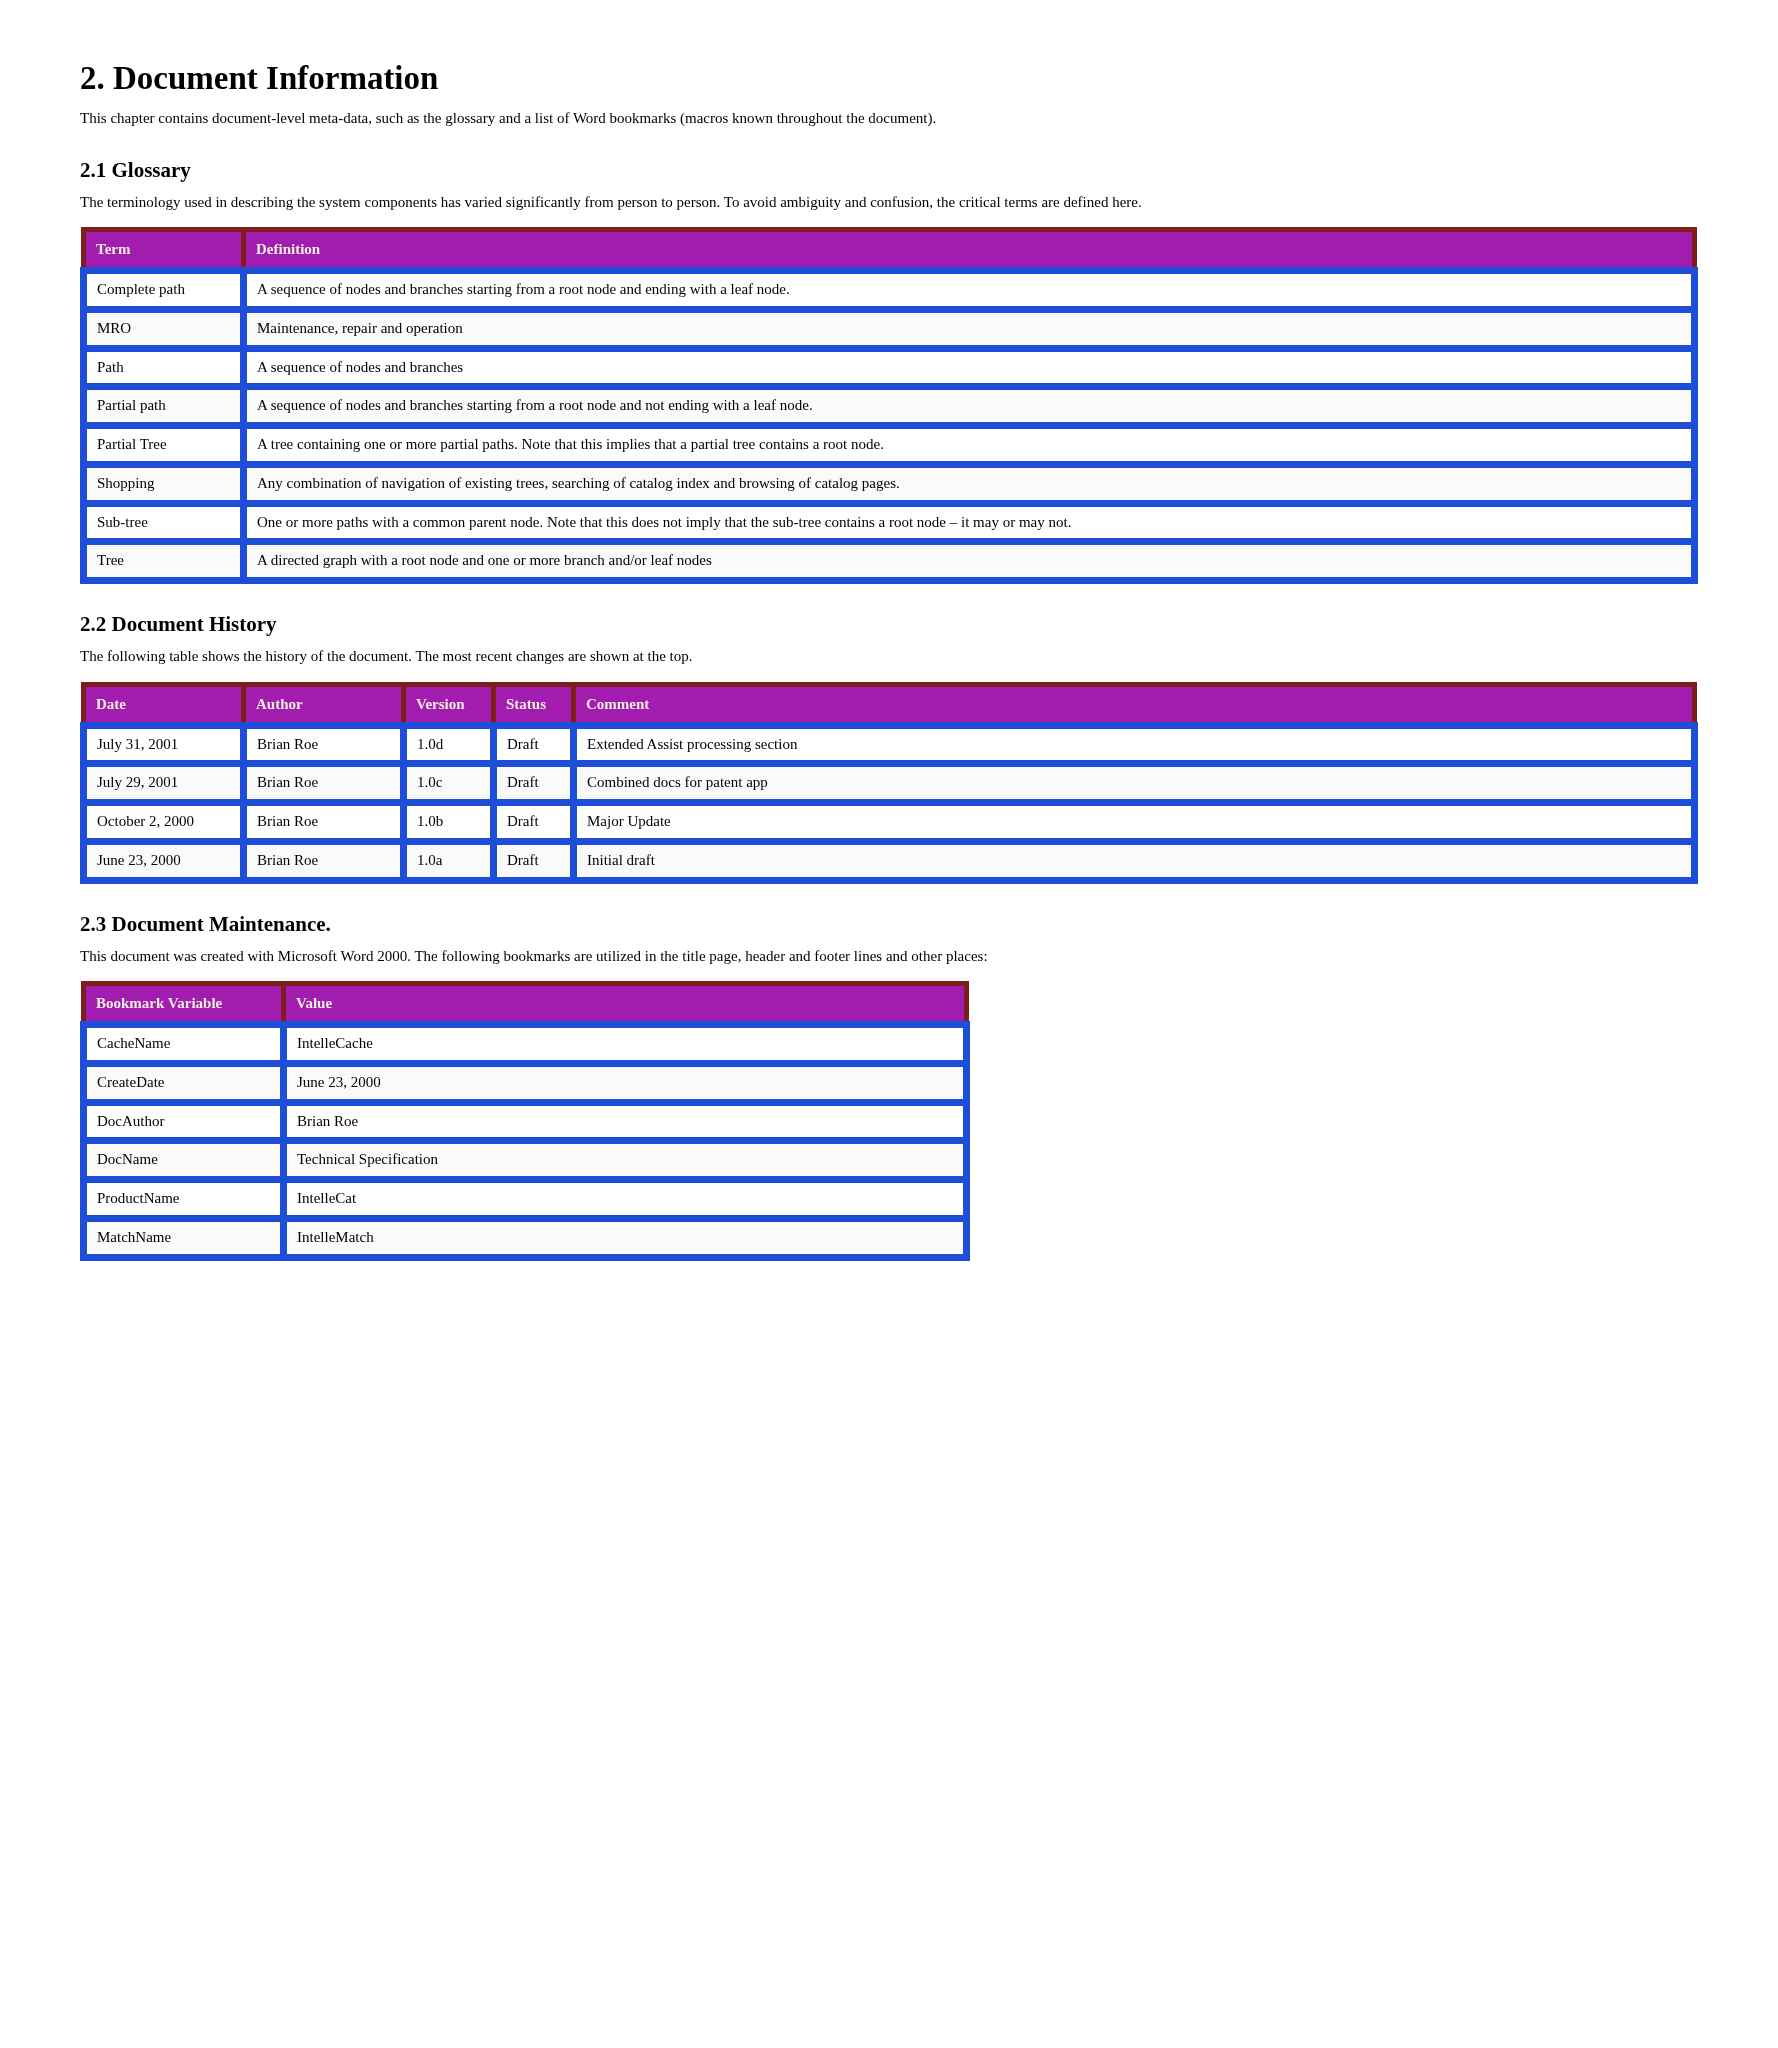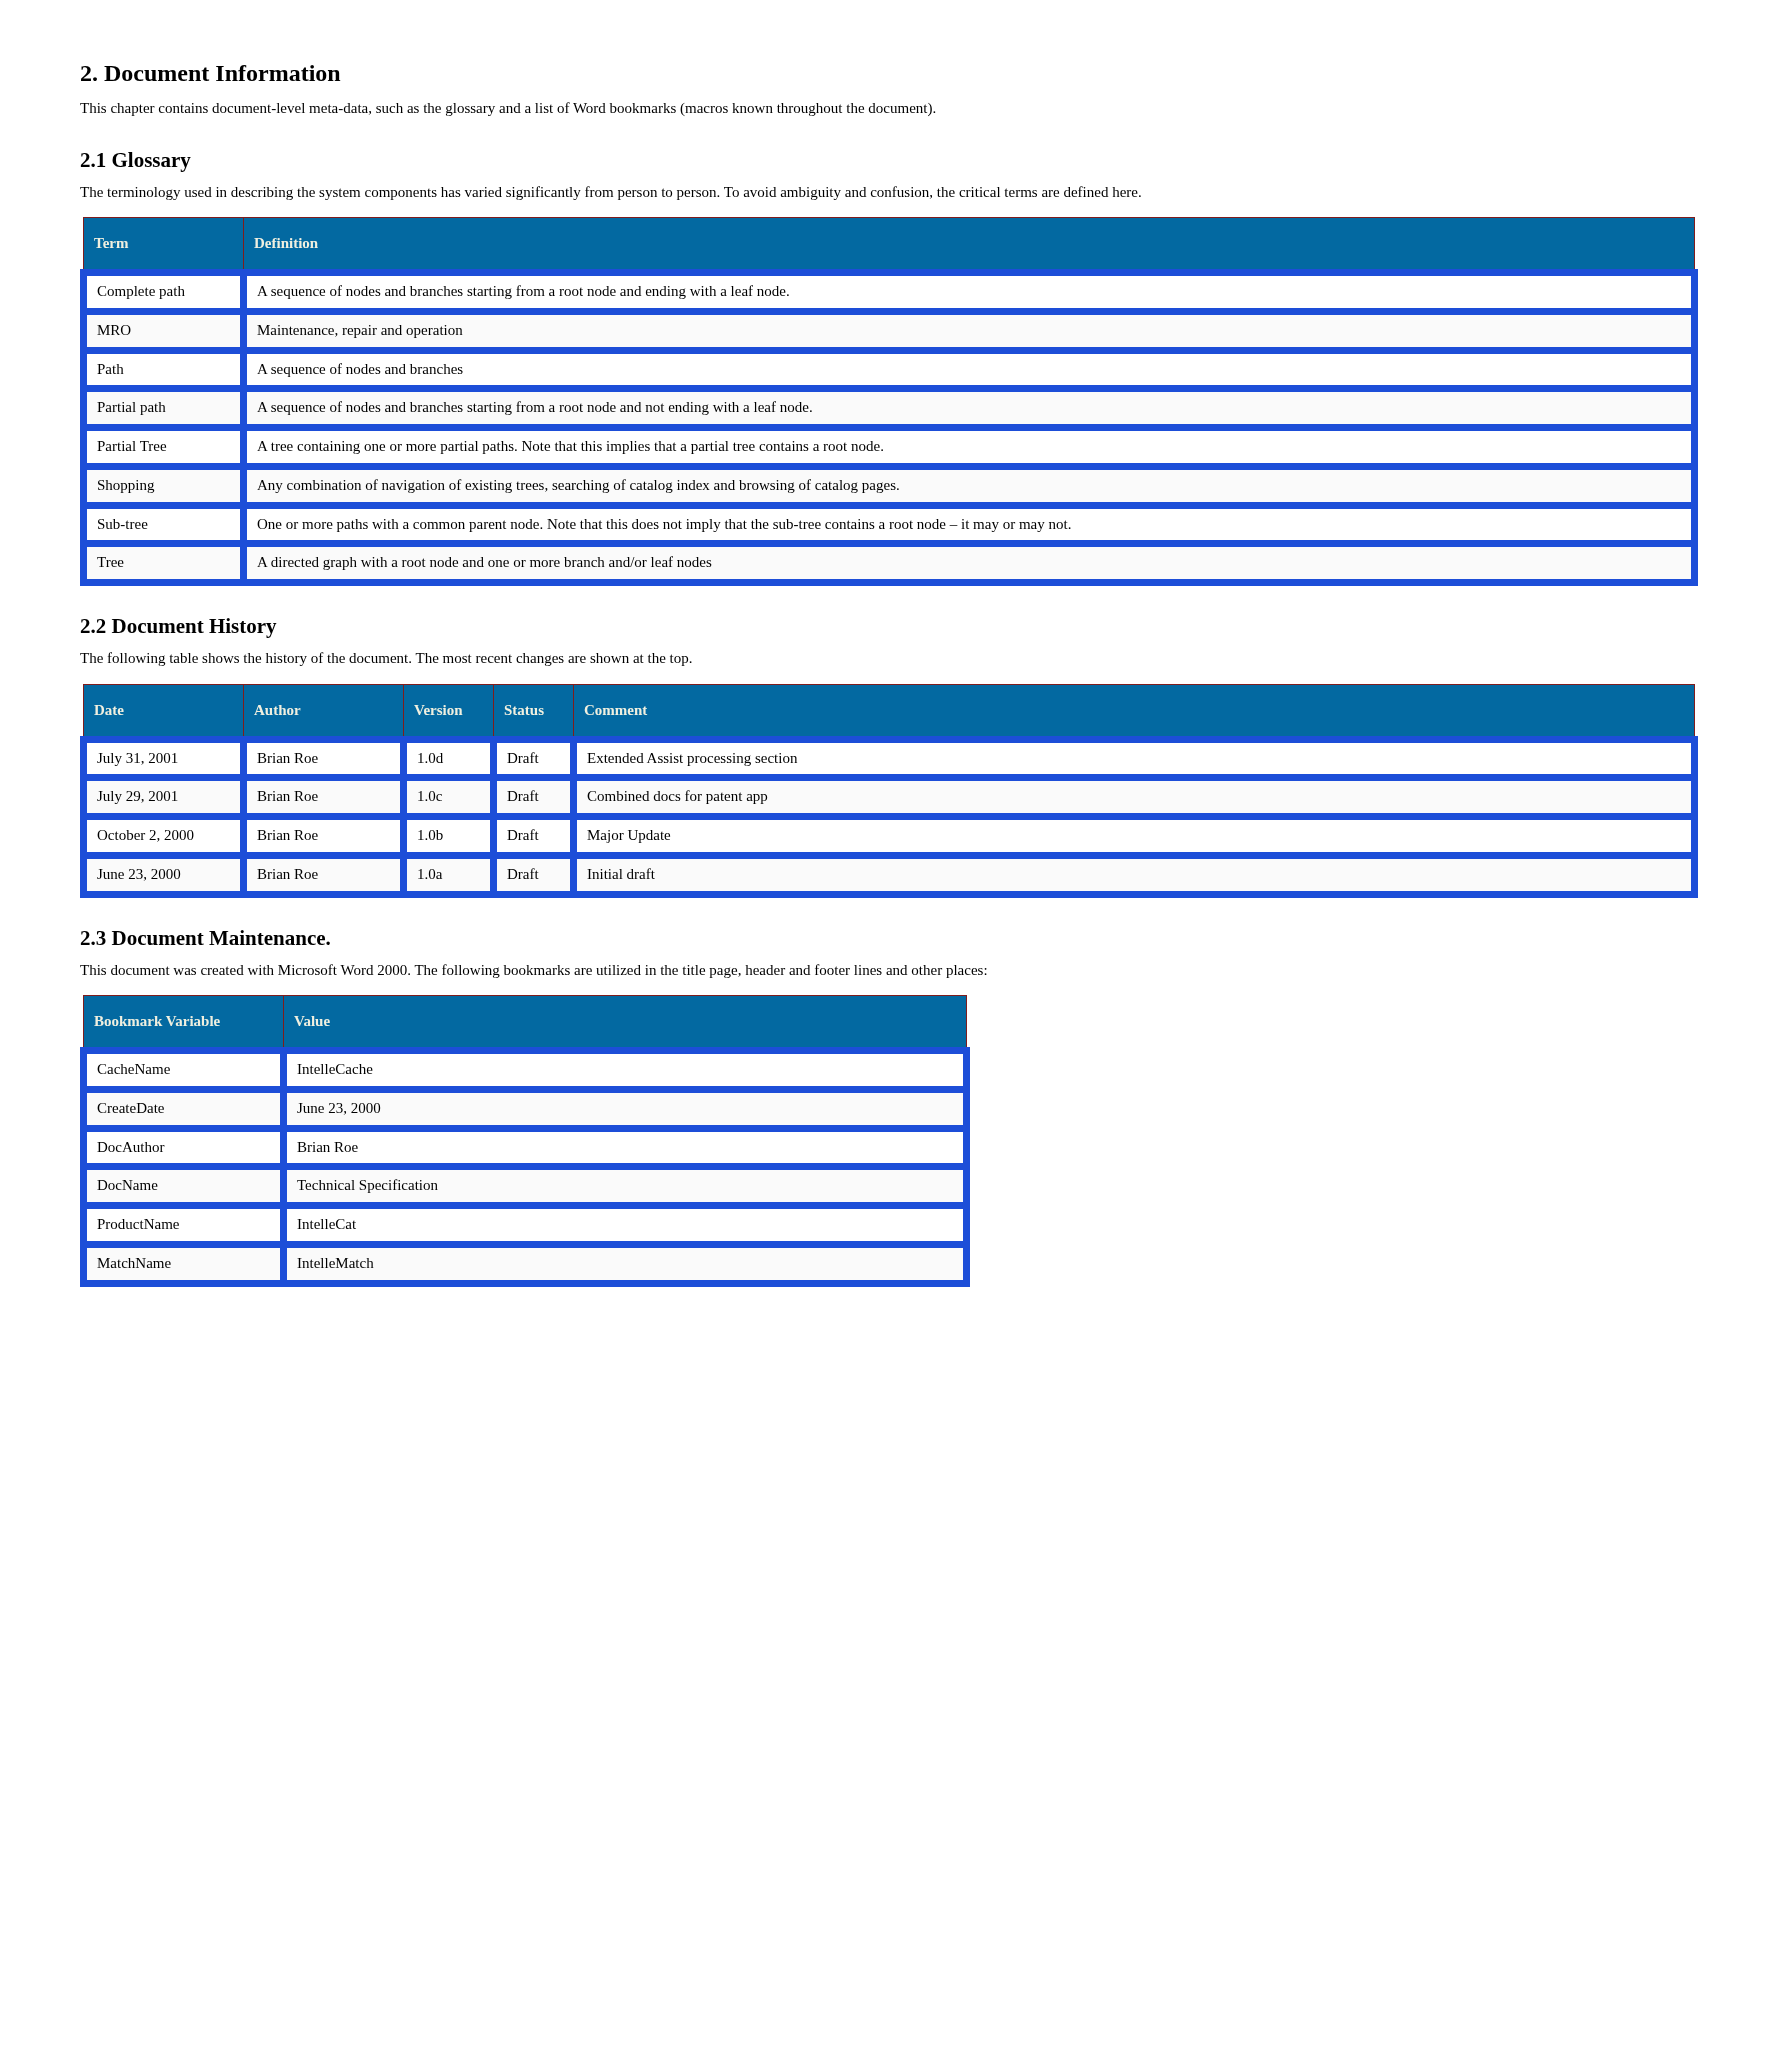--- a/index.html
+++ b/index.html
@@ -9,46 +9,46 @@
     }
     body {
       background: #ffffff;
       font-family: Times New Roman, Times, serif;
       font-size: 15px;
       color: #000000;
       padding: 60px 80px;
       max-width: 1778px;
     }
     h1.section-title {
-      font-size: 24px;
+      font-size: 33px;
       font-weight: bold;
       margin-bottom: 10px;
     }
     h2.subsection-title {
       font-size: 21px;
       font-weight: bold;
       margin-bottom: 8px;
       margin-top: 28px;
     }
     p.intro-text {
       margin-bottom: 14px;
       line-height: 1.5;
     }
     table {
       border-collapse: collapse;
       width: 100%;
       margin-bottom: 20px;
     }
     table th {
-      background-color: #0369a1;
+      background-color: #a21caf;
       color: #f0f0e0;
       font-weight: bold;
-      padding: 17px 10px;
+      padding: 9px 10px;
       text-align: left;
-      border: 1px solid #7f1d1d;
+      border: 5px solid #7f1d1d;
       font-size: 15px;
     }
     table td {
       padding: 5px 10px;
       border: 7px solid #1d4ed8;
       vertical-align: top;
       font-size: 15px;
       line-height: 1.45;
     }
     table tr:nth-child(even) td {

